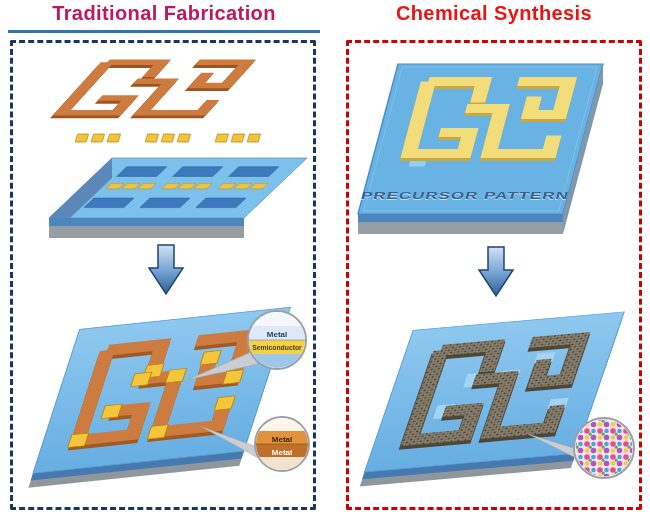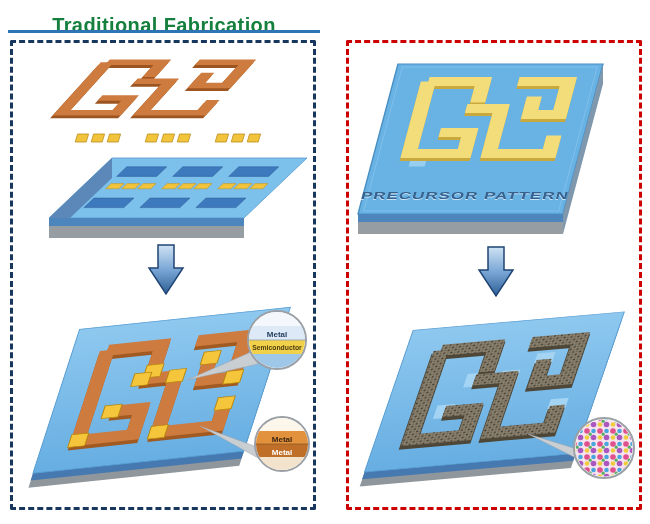--- a/index.html
+++ b/index.html
@@ -1,20 +1,20 @@
 <!DOCTYPE html>
 <html><head>
 <meta charset="utf-8">
 <style>
   html,body{margin:0;padding:0;background:#ffffff;}
   .page{position:relative;width:650px;height:524px;background:#ffffff;overflow:hidden;
         font-family:"Liberation Sans", sans-serif;}
   .panel-title{position:absolute;top:2px;font-weight:bold;font-size:20px;text-align:center;
                letter-spacing:0.4px;}
-  .title-left{left:10px;width:308px;color:#15803d;margin-top:12px;}
+  .title-left{left:10px;width:308px;color:#be185d;}
   .title-right{left:346px;width:296px;color:#ee1111;}
   .title-underline{position:absolute;left:8px;top:30px;width:312px;height:3px;background:#2e75b6;}
   .dash-box{position:absolute;top:40px;height:470px;box-sizing:border-box;border-radius:2px;}
   .dash-left{left:10px;width:306px;border:3px dashed #17375e;}
   .dash-right{left:346px;width:296px;border:3px dashed #cc0000;}
   svg{position:absolute;}
   .svg-exploded{left:16px;top:46px;}
   .svg-arrow-left{left:146px;top:244px;}
   .svg-chip-left{left:14px;top:296px;}
   .svg-slab-right{left:354px;top:50px;}
@@ -22,20 +22,21 @@
   .svg-chip-right{left:350px;top:298px;}
   text{font-family:"Liberation Sans", sans-serif;}
 </style>
 </head>
 <body>
 
 <div class="page">
 
   <div class="panel-title title-left">Traditional Fabrication</div>
   <div class="title-underline"></div>
+  <div class="panel-title title-right">Chemical Synthesis</div>
 
   <div class="dash-box dash-left"></div>
   <div class="dash-box dash-right"></div>
 
   <svg class="svg-exploded" width="296" height="196" viewBox="0 0 296 196">
 
     <g transform="matrix(1,0,-0.38,0.42,82,10)">
       <g fill="none" stroke="#9c5420" stroke-width="13" transform="translate(0,7)">
         <path d="M15,15 H70 V50"></path>
           <path d="M105,15 H155 V70 H125 V40"></path>

